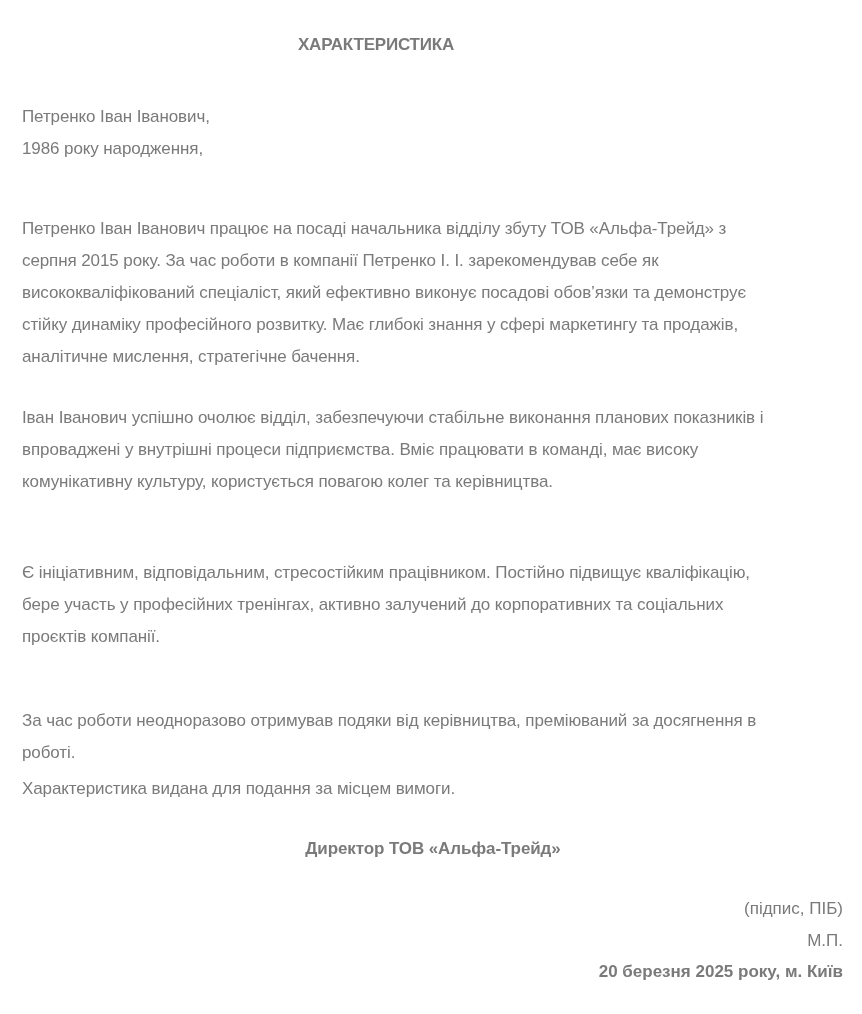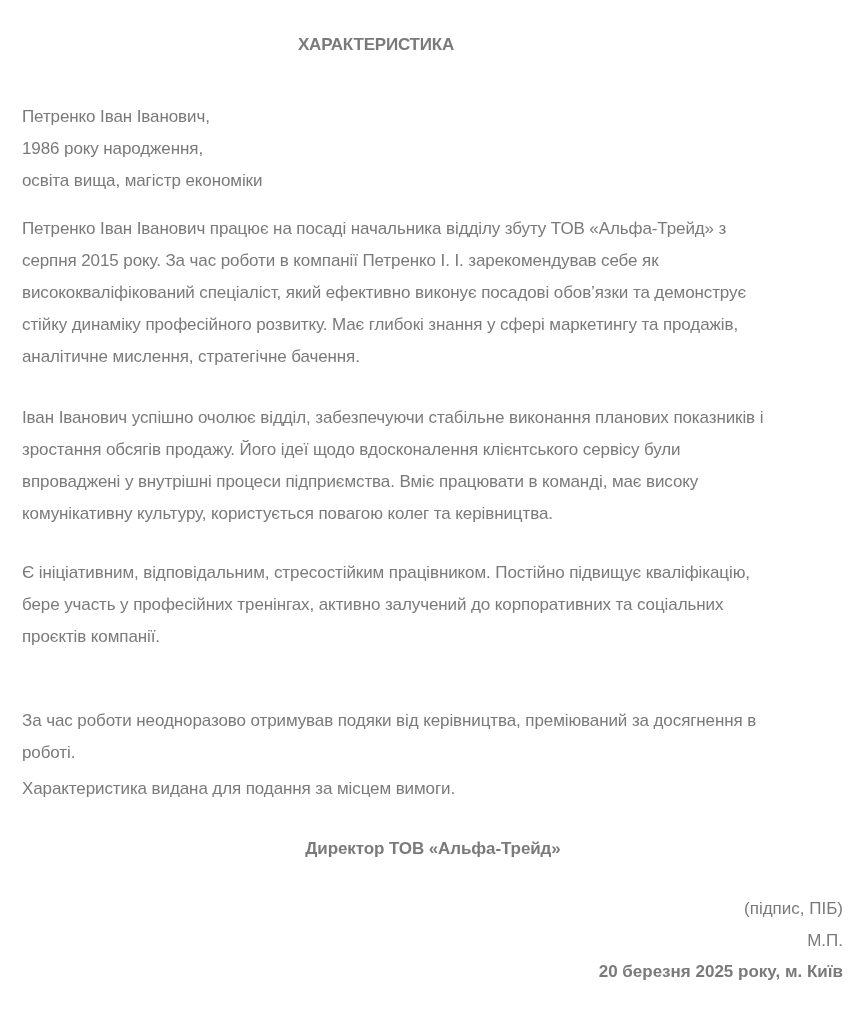--- a/index.html
+++ b/index.html
@@ -50,34 +50,32 @@
   </style>
 </head>
 <body>
 
 <div class="doc">
   <div class="title">ХАРАКТЕРИСТИКА</div>
 
   <div class="para" style="top:101px;">
     <span class="line">Петренко Іван Іванович,</span>
     <span class="line">1986 року народження,</span>
-    <span class="line">освіта вища, магістр економіки</span>
   </div>
 
   <div class="para" style="top:213px;">
     <span class="line">Петренко Іван Іванович працює на посаді начальника відділу збуту ТОВ «Альфа-Трейд» з</span>
     <span class="line">серпня 2015 року. За час роботи в компанії Петренко І. І. зарекомендував себе як</span>
     <span class="line">висококваліфікований спеціаліст, який ефективно виконує посадові обов’язки та демонструє</span>
     <span class="line">стійку динаміку професійного розвитку. Має глибокі знання у сфері маркетингу та продажів,</span>
     <span class="line">аналітичне мислення, стратегічне бачення.</span>
   </div>
 
   <div class="para" style="top:402px;">
     <span class="line">Іван Іванович успішно очолює відділ, забезпечуючи стабільне виконання планових показників і</span>
-    <span class="line">зростання обсягів продажу. Його ідеї щодо вдосконалення клієнтського сервісу були</span>
     <span class="line">впроваджені у внутрішні процеси підприємства. Вміє працювати в команді, має високу</span>
     <span class="line">комунікативну культуру, користується повагою колег та керівництва.</span>
   </div>
 
   <div class="para" style="top:557px;">
     <span class="line">Є ініціативним, відповідальним, стресостійким працівником. Постійно підвищує кваліфікацію,</span>
     <span class="line">бере участь у професійних тренінгах, активно залучений до корпоративних та соціальних</span>
     <span class="line">проєктів компанії.</span>
   </div>
 

